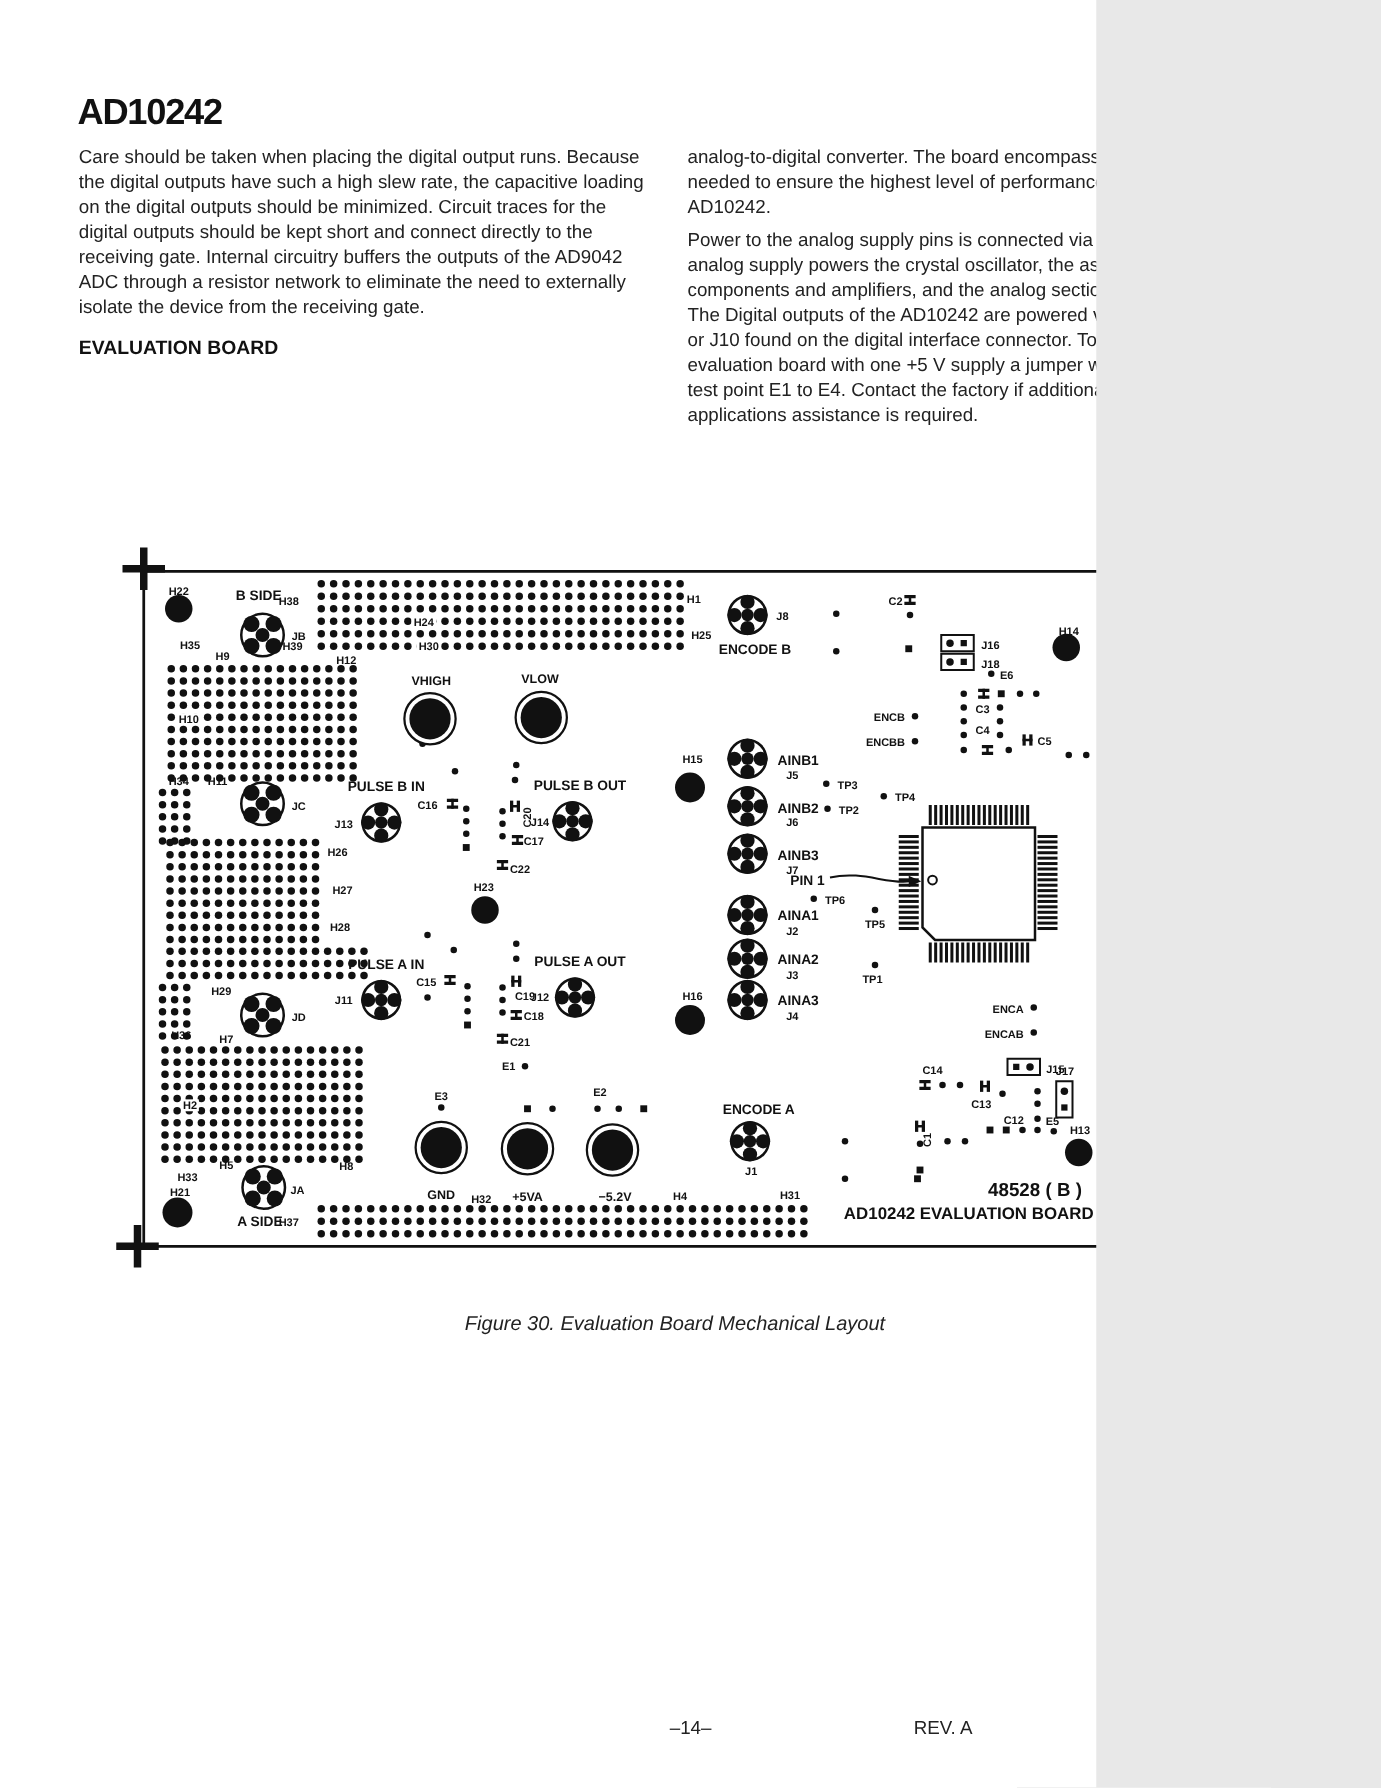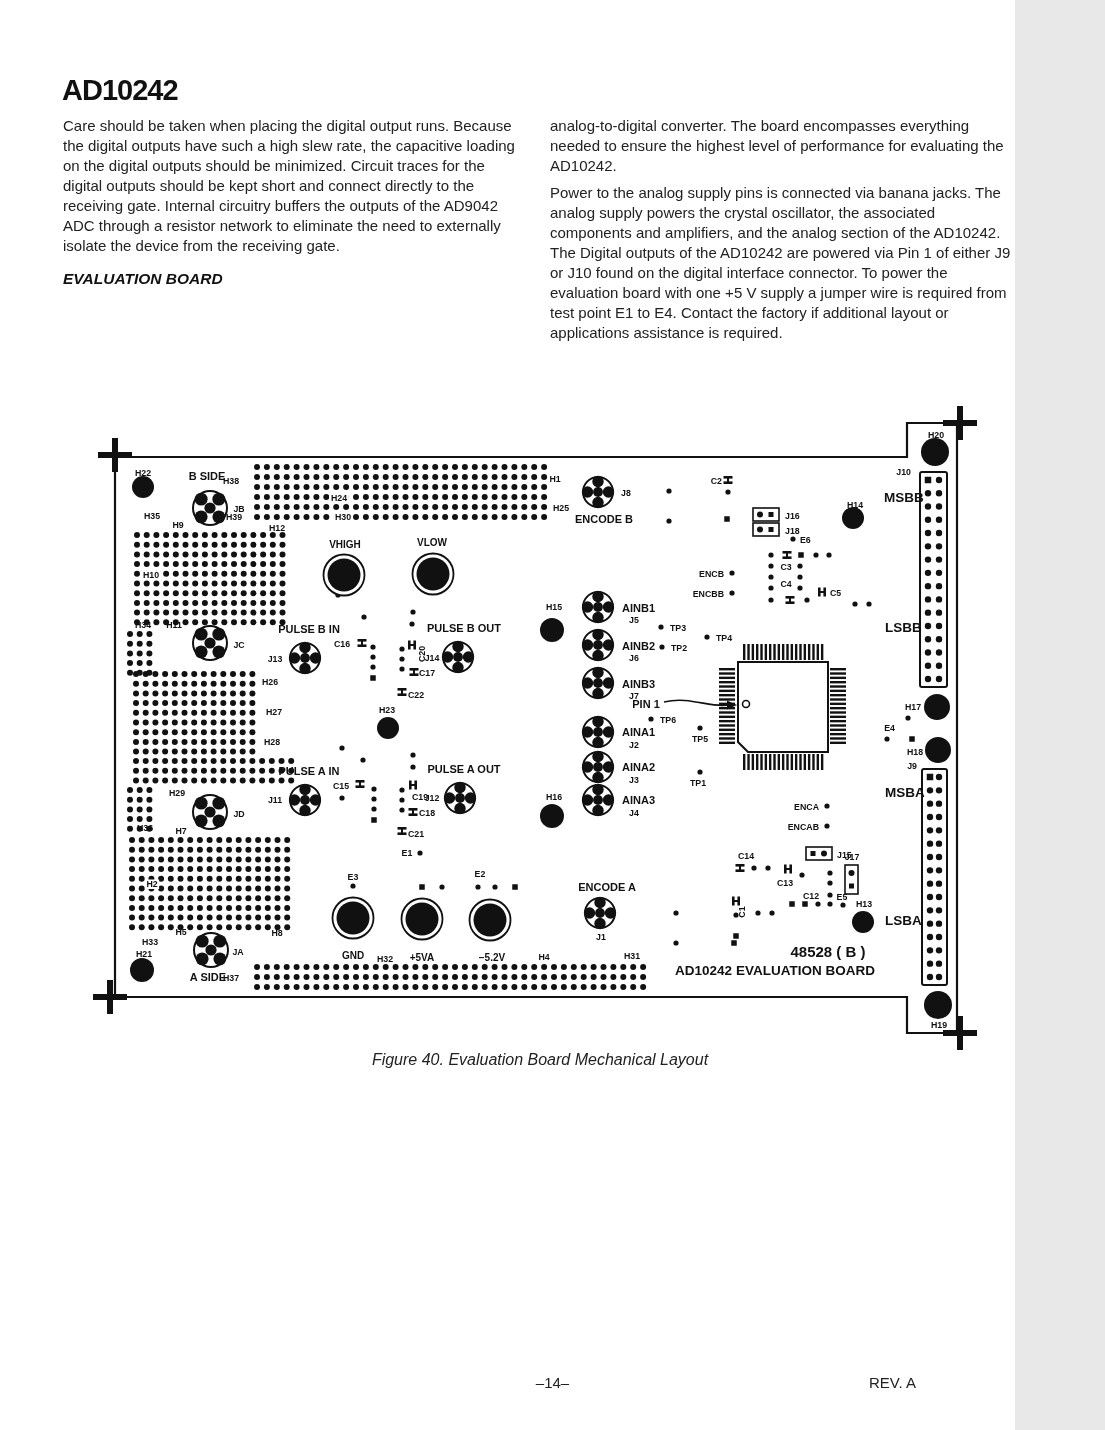--- a/index.html
+++ b/index.html
@@ -1,23 +1,23 @@
 <!DOCTYPE html>
 <html><head>
 <meta charset="utf-8">
 <style>
   html,body{margin:0;padding:0;background:#e8e8e8;}
-  #page{position:relative;width:1015px;height:1430px;background:#ffffff;overflow:hidden;
+  #page{position:relative;width:877px;height:1430px;background:#ffffff;overflow:hidden;
         font-family:"Liberation Sans",sans-serif;color:#1a1a1a;}
   #title{position:absolute;left:62px;top:74px;font-size:29px;font-weight:bold;letter-spacing:-1px;color:#111;}
   .col{position:absolute;top:116px;font-size:15px;line-height:20px;color:#222;}
   #col-left{left:63px;width:452px;}
   #col-right{left:550px;width:462px;}
   .col p{margin:0 0 7px 0;}
-  #section-heading{font-size:15.5px;font-weight:bold;margin:13px 0 2px 0;color:#111;font-style:italic;}
+  #section-heading{font-size:15.5px;font-weight:bold;margin:13px 0 2px 0;color:#111;}
   #figure-wrap{position:absolute;left:85px;top:398px;width:900px;height:660px;}
   #caption{position:absolute;left:95px;top:1051px;width:890px;text-align:center;
            font-style:italic;font-size:16px;color:#222;}
   #footer-page{position:absolute;left:0;top:1374px;width:1105px;text-align:center;font-size:15px;color:#222;}
   #footer-rev{position:absolute;right:99px;top:1374px;font-size:15px;color:#222;}
   
   .bl{font-family:"Liberation Sans",sans-serif;font-weight:bold;fill:#111;}
   .s{font-size:8.8px}.v{font-size:10px}.m{font-size:11px}.l{font-size:13.5px}.xl{font-size:15px}
   .outline{fill:none;stroke:#111;stroke-width:2.2px;}
   .blk{fill:#111;}
@@ -1431,16 +1431,16 @@
           <text x="742" y="450" class="bl s" text-anchor="start">J15</text>
           <text x="757" y="452" class="bl s" text-anchor="middle">J17</text>
           <text x="690" y="478" class="bl s" text-anchor="middle">C13</text>
           <text x="716" y="491" class="bl s" text-anchor="middle">C12</text>
           <text x="747" y="492" class="bl s" text-anchor="middle">E5</text>
           <text x="650" y="504" class="bl s" text-anchor="middle" transform="rotate(-90 650 504)">C1</text>
         </g>
     </svg>
   </div>
 
-  <div id="caption">Figure 40.  Evaluation Board Mechanical Layout</div>
+  <div id="caption">Figure 30.  Evaluation Board Mechanical Layout</div>
   <div id="footer-page">–14–</div>
   <div id="footer-rev">REV.  A</div>
 </div>
 
 </body></html>

